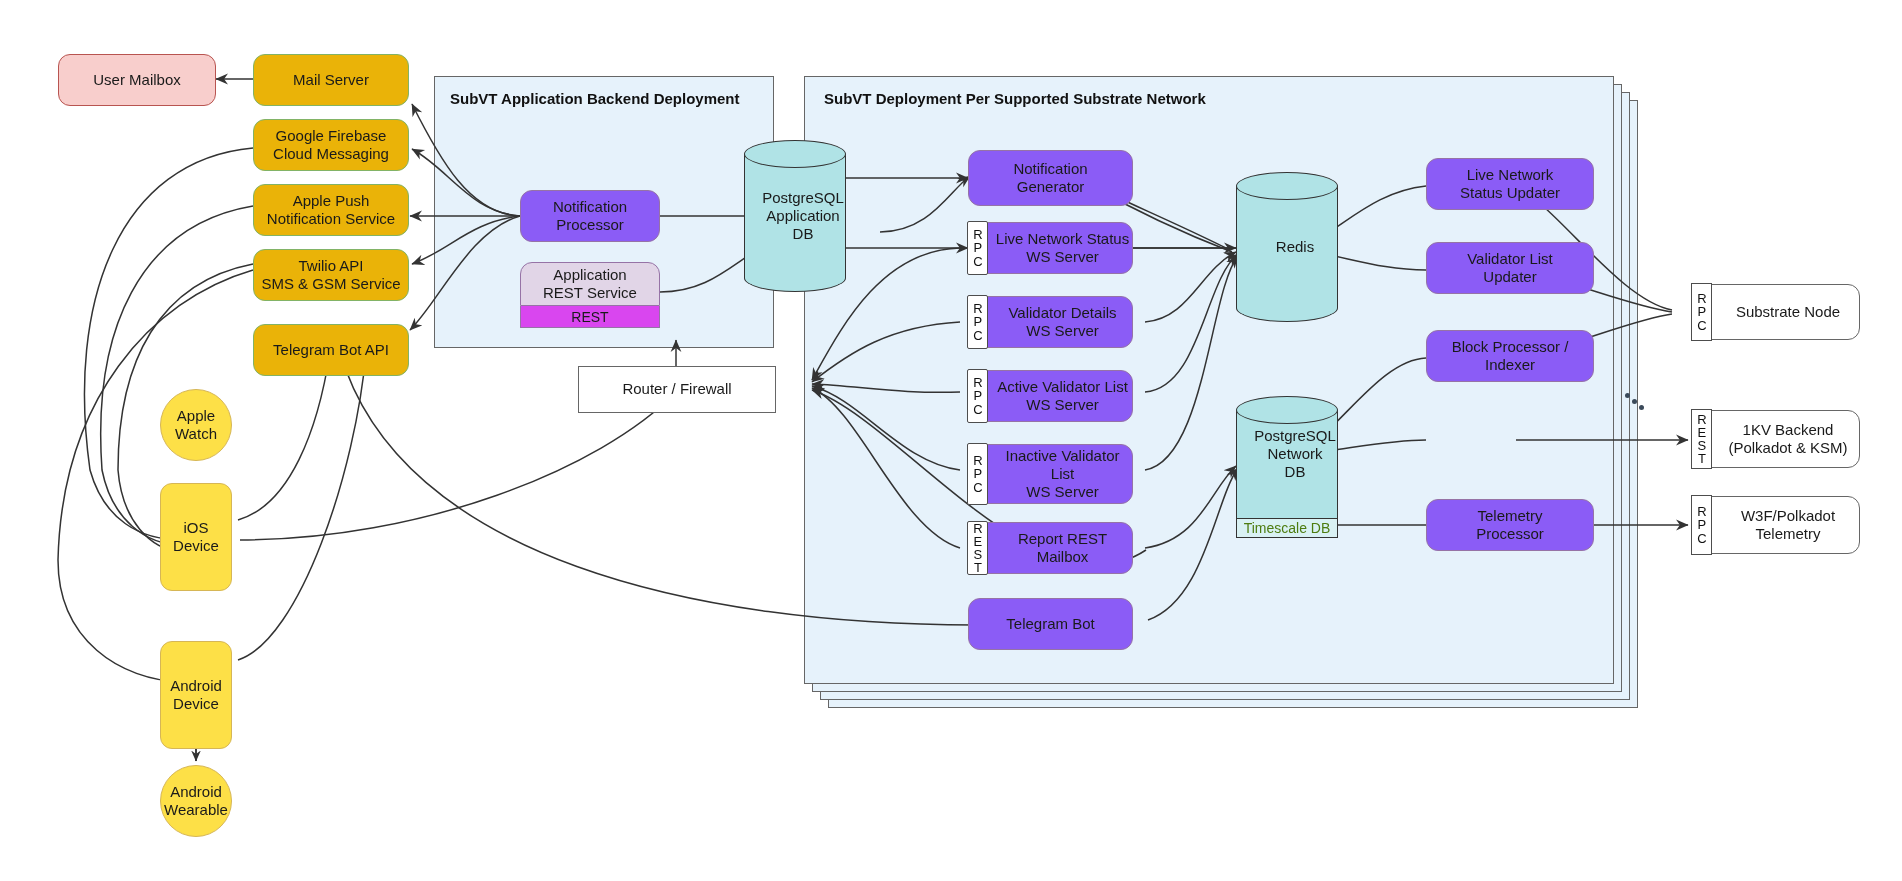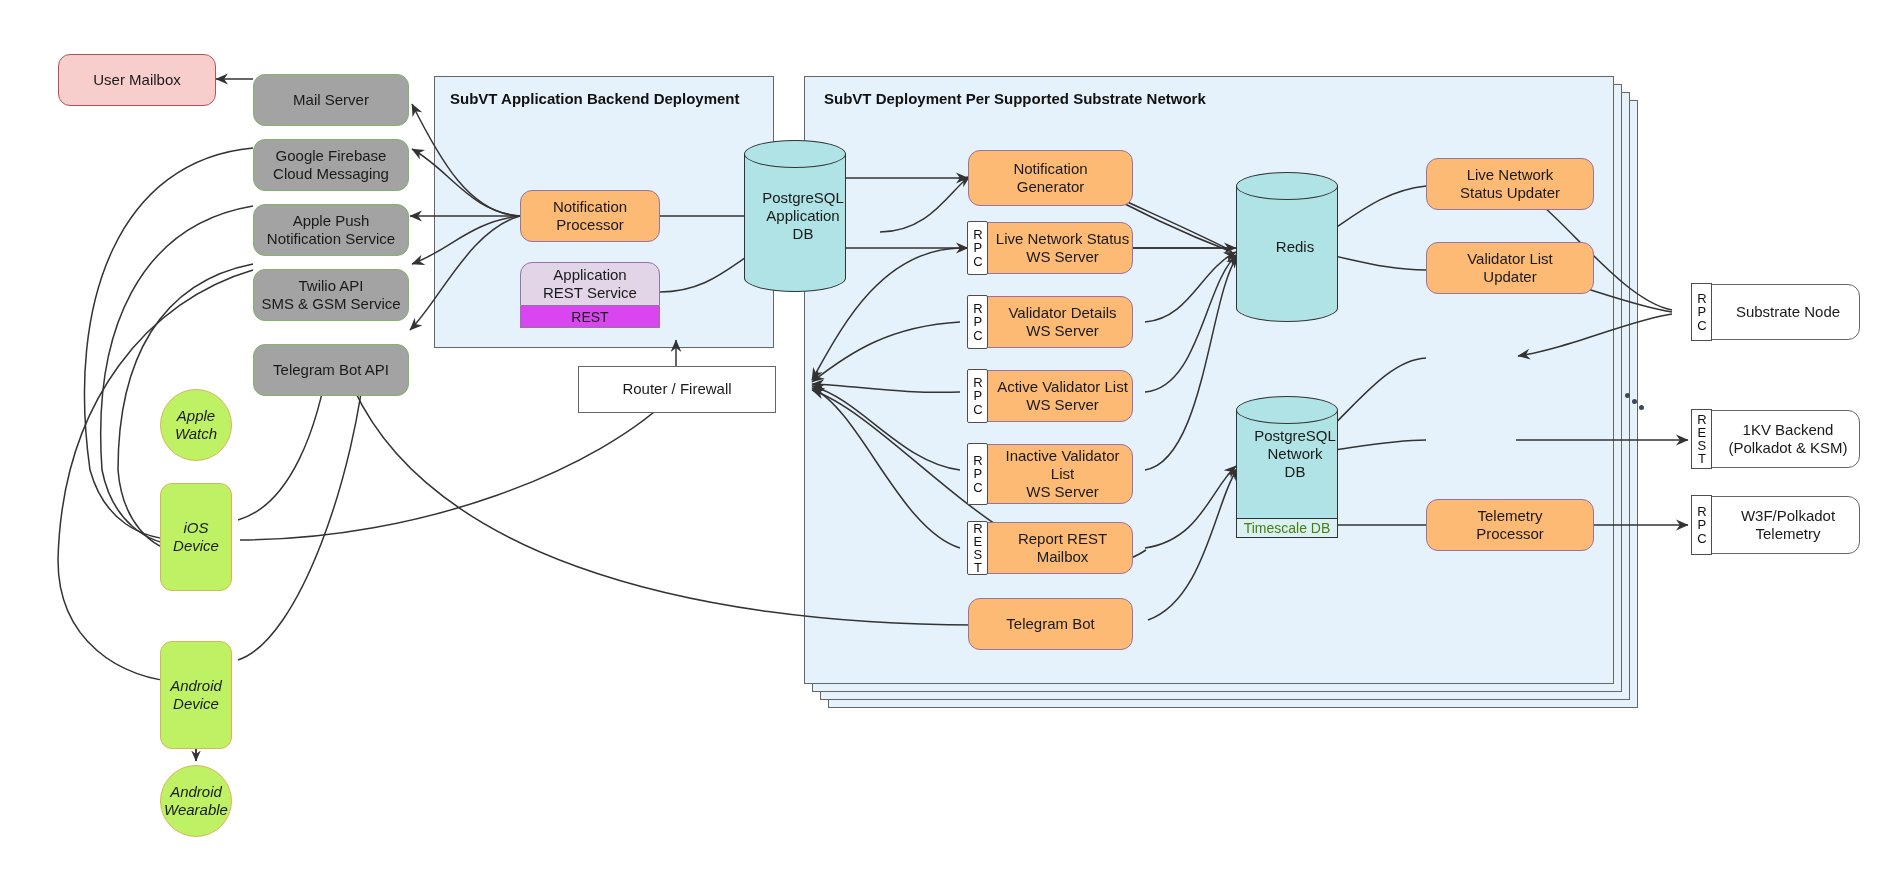--- a/index.html
+++ b/index.html
@@ -8,23 +8,23 @@
   #canvas{position:relative;width:1902px;height:881px;background:#fff;overflow:hidden;}
 
   svg.edges{position:absolute;left:0;top:0;width:1902px;height:881px;pointer-events:none;}
 
   .node{position:absolute;box-sizing:border-box;display:flex;align-items:center;
         justify-content:center;text-align:center;border:1.6px solid #4d4d4d;
         font-size:15px;color:#1a1a1a;line-height:1.22;white-space:pre-line;}
 
   .rounded{border-radius:12px;}
   .pink{background:#f8cecc;border-color:#b85450;}
-  .green{background:#a3a3a3;border-color:#82b366;margin-top:20px;}
-  .purple{background:#fdba74;border-color:#9673a6;}
-  .yellow{background:#bef264;border-color:#d6b656;font-style:italic;}
+  .green{background:#eab308;border-color:#82b366;}
+  .purple{background:#8b5cf6;border-color:#9673a6;}
+  .yellow{background:#fde047;border-color:#d6b656;}
   .white{background:#ffffff;border-color:#666666;}
 
   .circle{border-radius:50%;}
 
   
   .panel{position:absolute;background:#e6f2fb;border:1.8px solid #666;box-sizing:border-box;}
   .panel-title{position:absolute;font-weight:bold;font-size:15px;color:#111;}
 
   
   .cyl{position:absolute;box-sizing:border-box;}
@@ -258,20 +258,22 @@
     <div class="label" style="bottom:26px;">PostgreSQL
 Network
 DB</div>
     <div class="tsbar">Timescale DB</div>
   </div>
 
   <div class="node rounded purple" style="left:1426px;top:158px;width:168px;height:52px;">Live Network
 Status Updater</div>
   <div class="node rounded purple" style="left:1426px;top:242px;width:168px;height:52px;">Validator List
 Updater</div>
+  <div class="node rounded purple" style="left:1426px;top:330px;width:168px;height:52px;">Block Processor /
+Indexer</div>
   <div class="node rounded purple" style="left:1426px;top:499px;width:168px;height:52px;">Telemetry
 Processor</div>
 
   <div class="ellipsis" style="left:1625px;top:393px;">
     <i style="left:0px;top:0px;"></i>
     <i style="left:7px;top:6px;"></i>
     <i style="left:14px;top:12px;"></i>
   </div>
 
   <div class="node rounded white with-badge" style="left:1692px;top:284px;width:168px;height:56px;border-radius:0 12px 12px 0;">

